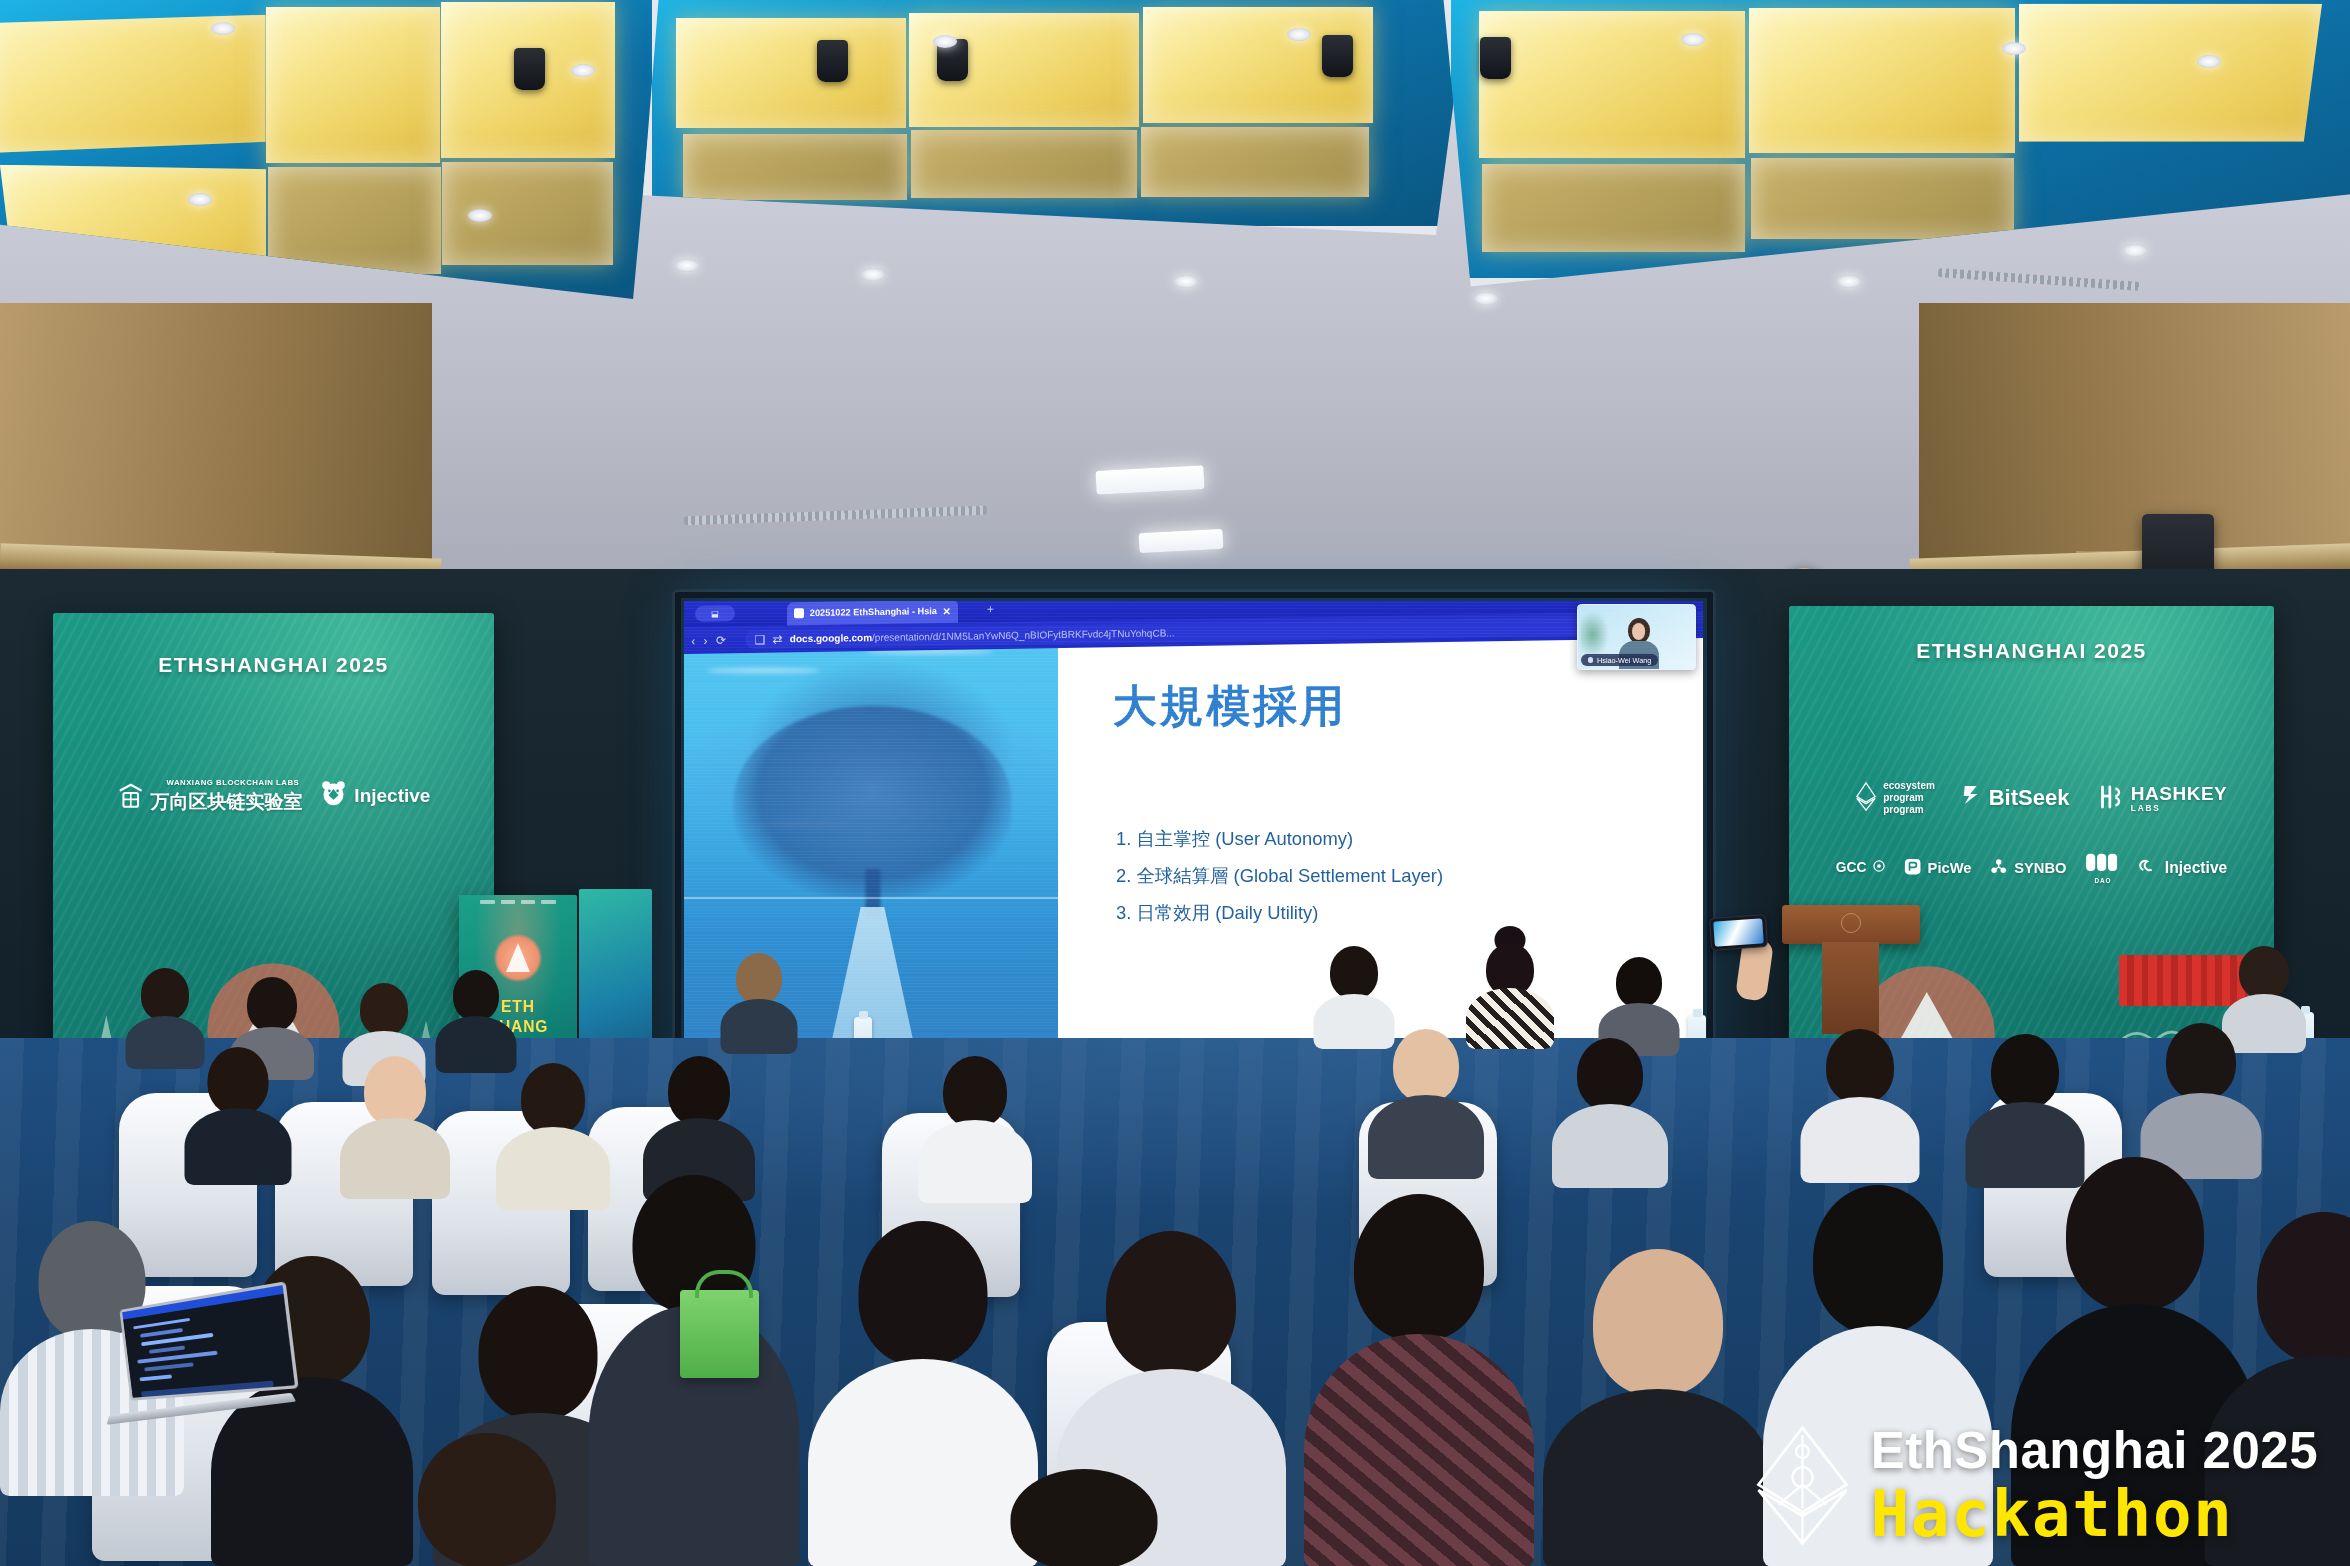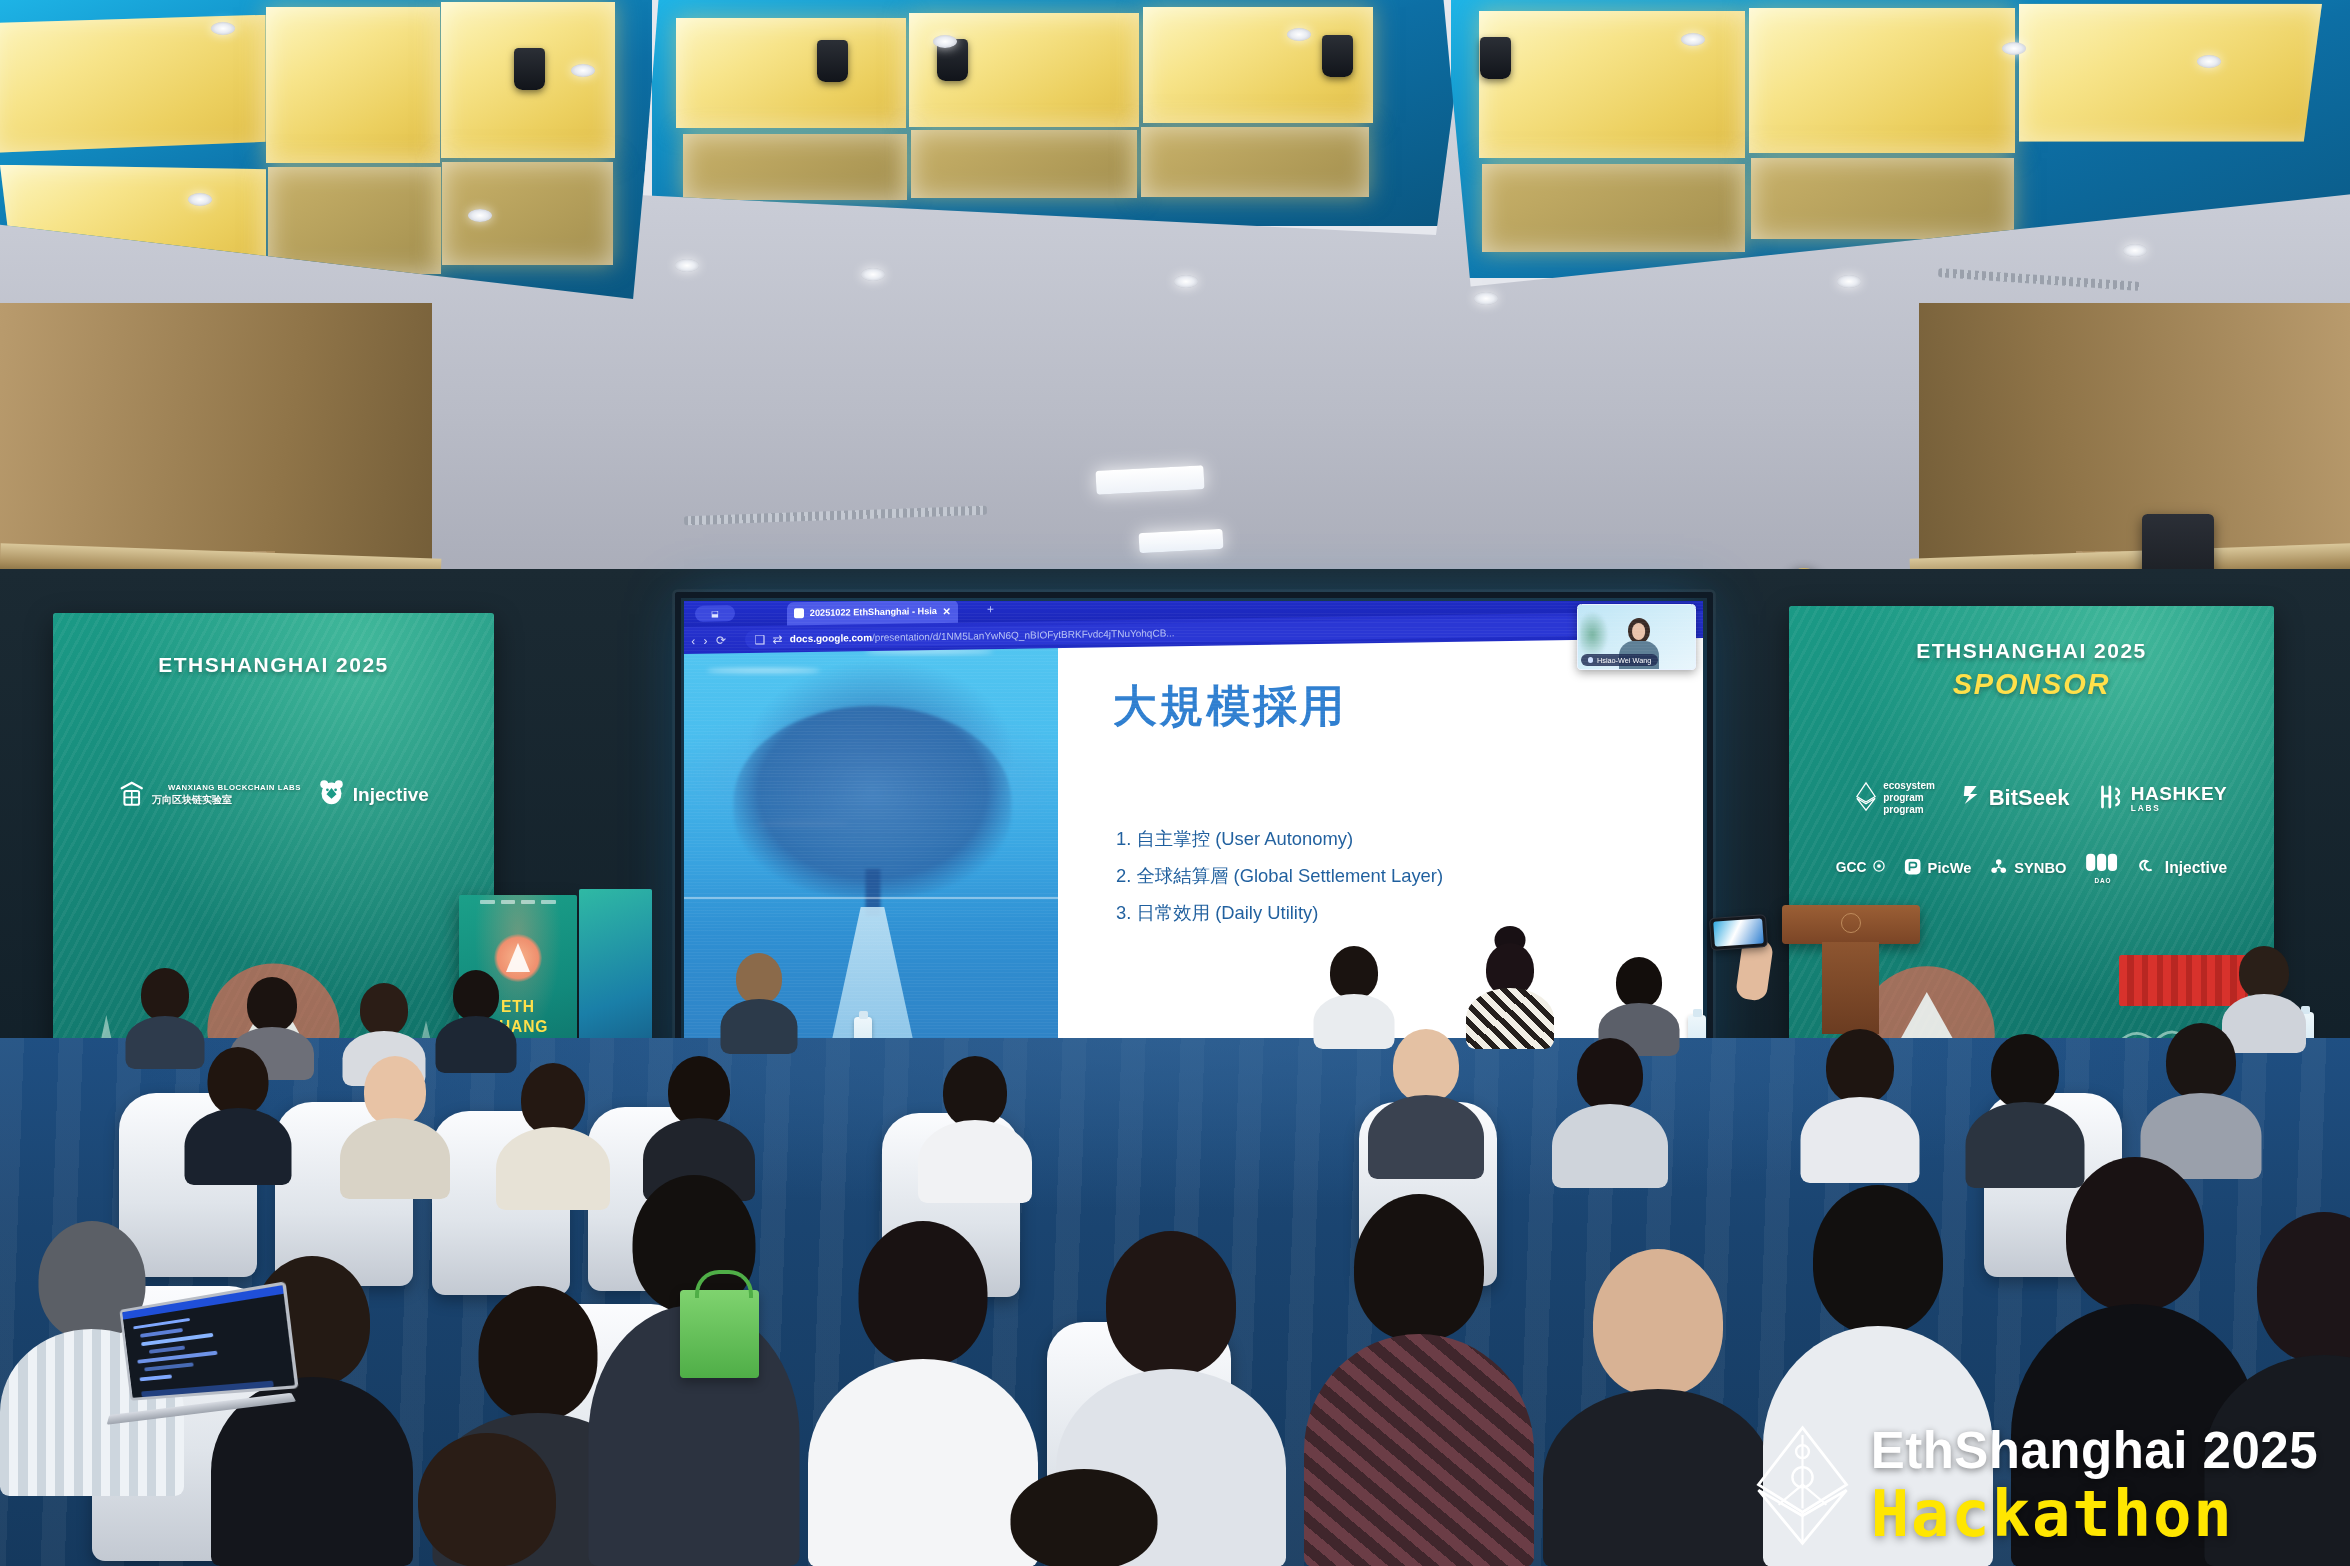--- a/index.html
+++ b/index.html
@@ -359,21 +359,21 @@
       <div class="logo" style="font-size:11px;">
         <span class="lgmark">
           <svg width="27.5" height="27.5" viewBox="0 0 30 30">
             <path d="M4 9 L15 3 L26 9" stroke="#fff" stroke-width="2.4" fill="none" stroke-linecap="round"></path>
             <rect x="7" y="12" width="16" height="15" rx="2" stroke="#fff" stroke-width="2.2" fill="none"></rect>
             <path d="M15 12 L15 27 M7 19 L23 19" stroke="#fff" stroke-width="1.8"></path>
           </svg>
         </span>
         <span style="display:flex;flex-direction:column;gap:1.8px;">
           <span style="font-size:7.8px; letter-spacing:0.5px; font-weight:600;margin-left:16px;">WANXIANG BLOCKCHAIN LABS</span>
-          <span style="font-size:10px; font-weight:700;">万向区块链实验室</span>
+          <span style="font-size:19px; font-weight:700;">万向区块链实验室</span>
         </span>
       </div>
       <div class="logo" style="font-size:19px;">
         <span class="lgmark">
           <svg width="29" height="29" viewBox="0 0 32 32">
             <circle cx="8" cy="7" r="4.4" fill="#fff"></circle>
             <circle cx="24" cy="7" r="4.4" fill="#fff"></circle>
             <ellipse cx="16" cy="17" rx="11" ry="12" fill="#fff"></ellipse>
             <path d="M16 11 L21.5 18 L16 23 L10.5 18 Z" fill="#1b9a86"></path>
             <circle cx="11.5" cy="13" r="1.5" fill="#1b9a86"></circle>
@@ -390,21 +390,20 @@
       <path d="M240 46 L268 96 L240 118 L212 96 Z" fill="#ffffff" opacity=".9"></path>
       <path d="M0 118 Q60 96 120 120 T240 122 T360 114 T480 124 L480 150 L0 150 Z" fill="#0c5f59" opacity=".85"></path>
       <path d="M0 132 Q80 114 160 136 T330 130 T480 140 L480 150 L0 150 Z" fill="#0a4f4c" opacity=".9"></path>
       <path d="M52 104 L58 76 L64 104 Z" fill="#d9f0e4" opacity=".6"></path>
       <path d="M400 108 L406 82 L412 108 Z" fill="#d9f0e4" opacity=".5"></path>
     </svg>
   </div>
 
   <div class="banner" style="left:1789px; top:606px; width:485px; height:478px;">
     <div class="bnr-title" style="top:33px; font-size:21px;">ETHSHANGHAI 2025</div>
-    <div class="bnr-sub" style="top:62px; font-size:29px;">SPONSOR</div>
 
     <div class="logorow" style="top:174px; gap:27.5px;padding-left:19px;">
       <div class="logo">
         <span class="lgmark">
           <svg width="22" height="31" viewBox="0 0 24 34">
             <path d="M12 2 L22 17 L12 23 L2 17 Z" stroke="#fff" stroke-width="1.4" fill="none"></path>
             <path d="M12 25 L22 19 L12 32 L2 19 Z" stroke="#fff" stroke-width="1.4" fill="none"></path>
           </svg>
         </span>
         <span style="display:flex;flex-direction:column;font-size:10px;line-height:1.22;">

